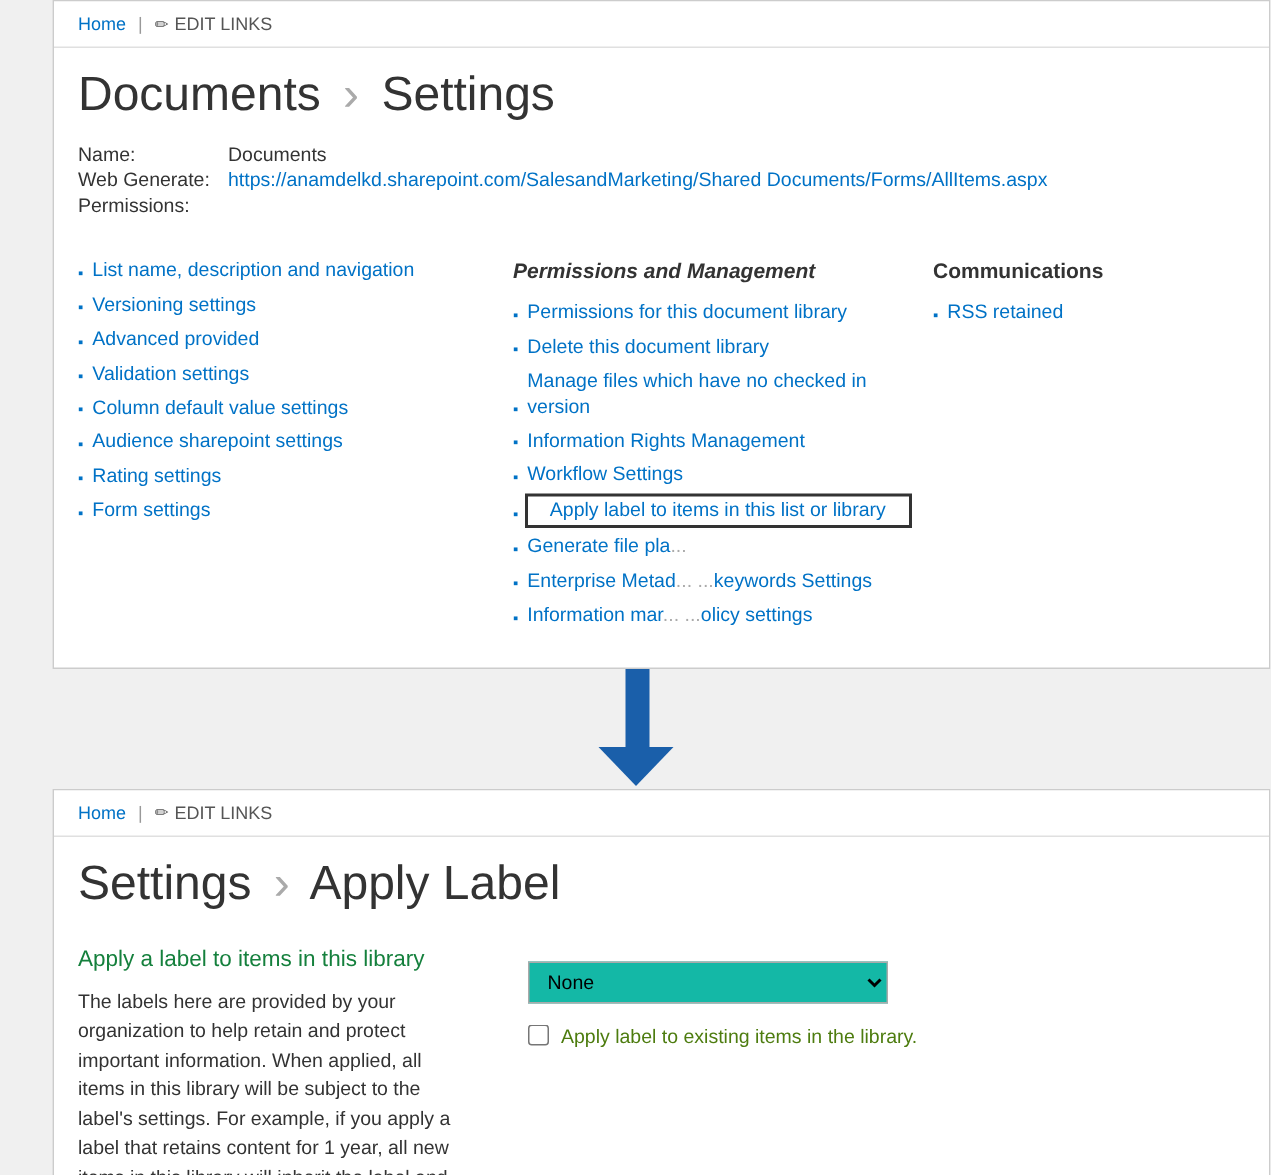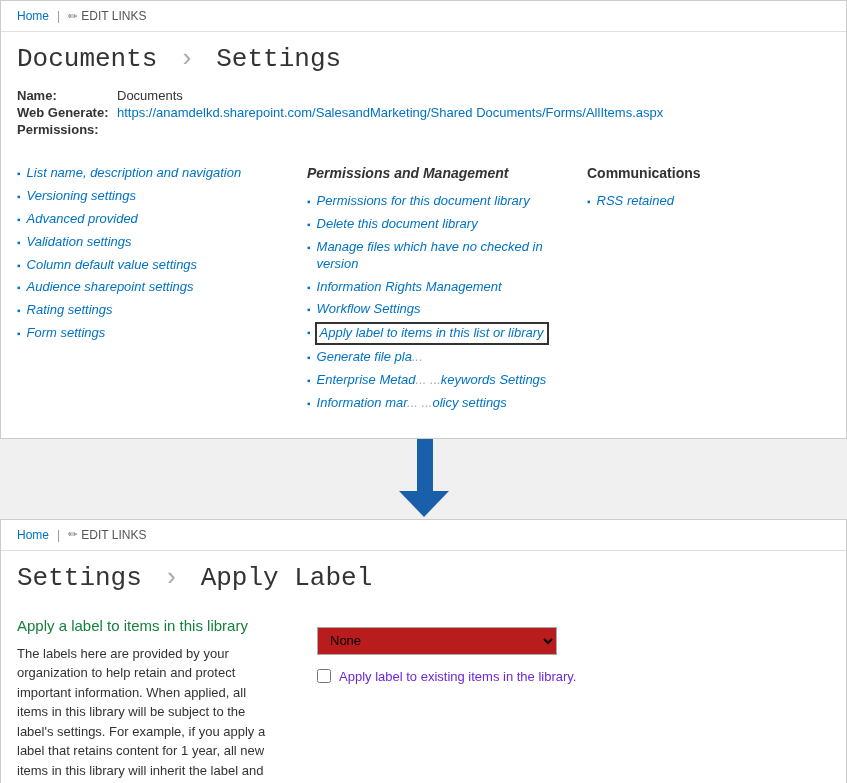--- a/index.html
+++ b/index.html
@@ -1,41 +1,41 @@
 <!DOCTYPE html>
 <html><head>
   <meta charset="utf-8">
   <style>
     * { box-sizing: border-box; margin: 0; padding: 0; }
     body { font-family: 'Segoe UI', Tahoma, Geneva, Verdana, sans-serif; font-size: 13px; color: #333; background: #f0f0f0; width: 847px; }
 
-    .panel { background: #fff; border: 1px solid #ccc; margin-bottom: 4px; }
+    .panel { background: #fff; border: 1px solid #ccc; margin-bottom: 4px; margin-left: 35px; }
 
     
     .breadcrumb-bar { display: flex; align-items: center; gap: 8px; padding: 8px 16px; background: #fff; border-bottom: 1px solid #e0e0e0; }
     .breadcrumb-link { color: #0072c6; font-size: 12px; text-decoration: none; }
     .edit-links { display: flex; align-items: center; gap: 4px; color: #555; font-size: 12px; cursor: pointer; }
     .edit-links-icon { color: #555; font-size: 11px; }
     .separator { color: #999; font-size: 12px; }
 
-    .page-title { font-size: 26px; font-weight: 300; color: #333; padding: 12px 16px 4px; font-family: Liberation Mono, monospace; }
+    .page-title { font-size: 32px; font-weight: 300; color: #333; padding: 12px 16px 4px; }
     .page-title .arrow { color: #aaa; margin: 0 6px; }
 
     .list-info { padding: 10px 16px; }
     .list-info-row { display: flex; margin-bottom: 2px; font-size: 13px; }
-    .list-info-label { font-weight: 700; width: 100px; }
+    .list-info-label { font-weight: 400; width: 100px; }
     .list-info-value { color: #333; }
     .list-info-value a { color: #0072c6; text-decoration: none; word-break: break-all; }
 
     .settings-grid { display: grid; grid-template-columns: 290px 280px 200px; gap: 0; padding: 16px 16px 20px; }
 
     .settings-col h3 { font-size: 14px; font-weight: 600; color: #333; margin-bottom: 12px; }
 
     .settings-col ul { list-style: none; }
-    .settings-col ul li { display: flex; align-items: flex-start; gap: 6px; margin-bottom: 6px; line-height: 1.3; font-style: italic; }
+    .settings-col ul li { display: flex; align-items: flex-end; gap: 6px; margin-bottom: 6px; line-height: 1.3; }
     .settings-col ul li::before { content: '▪'; color: #0072c6; font-size: 10px; margin-top: 2px; flex-shrink: 0; }
     .settings-col ul li a { color: #0072c6; text-decoration: none; font-size: 13px; }
 
     .highlighted-item a { outline: 2px solid #333; padding: 1px 3px; }
 
     
     .second-panel { background: #fff; border: 1px solid #ccc; }
 
     .apply-label-content { display: flex; gap: 40px; padding: 20px 16px; }
 
@@ -45,28 +45,28 @@
 
     .apply-label-right { flex: 1; padding-top: 10px; }
 
     .dropdown-wrapper { position: relative; margin-bottom: 14px; }
     .dropdown-wrapper select { 
       width: 240px; 
       height: 28px; 
       border: 1px solid #aaa; 
       padding: 2px 8px; 
       font-size: 13px; 
-      background: #b91c1c;
+      background: #14b8a6;
       appearance: auto;
       cursor: pointer;
     }
 
     .checkbox-row { display: flex; align-items: center; gap: 8px; }
     .checkbox-row input[type="checkbox"] { width: 14px; height: 14px; cursor: pointer; }
-    .checkbox-row label { font-size: 13px; color: #6d28d9; cursor: pointer; }
+    .checkbox-row label { font-size: 13px; color: #4d7c0f; cursor: pointer; }
 
     
     .perm-heading { color: #0072c6; font-size: 14px; font-weight: 600; margin-bottom: 12px; font-style: italic; }
 
     
     .big-arrow-section {
       position: relative;
       height: 80px;
       display: flex;
       justify-content: center;
@@ -154,21 +154,21 @@
         <li>
             <a>Manage files which have no checked in version</a>
           </li>
         <li>
             <a>Information Rights Management</a>
           </li>
         <li>
             <a>Workflow Settings</a>
           </li>
         <li class="highlighted-item">
-            <a style="outline: 2px solid #333; padding: 1px 3px;">Apply label to items in this list or library</a>
+            <a style="outline: 2px solid #333; padding: 1px 15px;">Apply label to items in this list or library</a>
           </li>
         <li>
             <a>Generate file pla<span style="color:#aaa">...</span></a>
           </li>
         <li>
             <a>Enterprise Metad<span style="color:#aaa">...</span> <span style="color:#aaa">...</span>keywords Settings</a>
           </li>
         <li>
             <a>Information mar<span style="color:#aaa">...</span> <span style="color:#aaa">...</span>olicy settings</a>
           </li>

